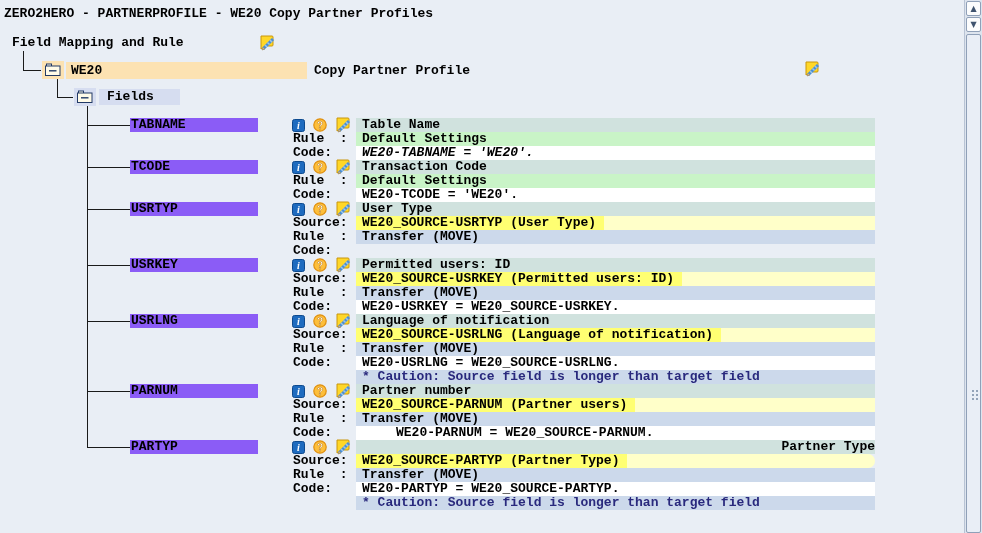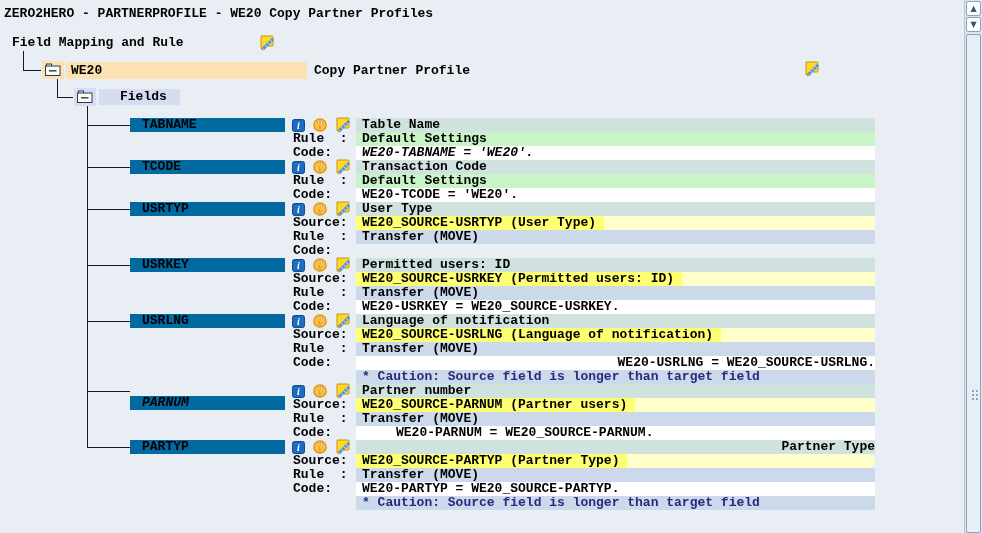--- a/index.html
+++ b/index.html
@@ -11,22 +11,22 @@
   }
   .abs{position:absolute;}
   .tline{position:absolute;background:#1a1a1a;}
   #window-title{left:4px;top:7px;white-space:pre;}
   #root-label{left:12px;top:36px;white-space:pre;}
   .node-chip{position:absolute;width:22px;height:18px;display:flex;align-items:center;justify-content:center;}
   .chip-orange{background:#fce2b2;}
   .chip-lav{background:#d6ddf0;}
   #we20-box{left:66px;top:62px;width:241px;height:17px;background:#fce2b2;padding-left:5px;box-sizing:border-box;line-height:17px;}
   #we20-desc{left:314px;top:64px;white-space:pre;}
-  #fields-box{left:99px;top:89px;width:81px;height:16px;background:#d6ddf0;padding-left:21px;box-sizing:border-box;line-height:16px;}
-  .fchip{position:absolute;left:130px;width:155px;height:14px;background:#0369a1;padding-left:12px;box-sizing:border-box;}
+  #fields-box{left:99px;top:89px;width:81px;height:16px;background:#d6ddf0;padding-left:8px;box-sizing:border-box;line-height:16px;}
+  .fchip{position:absolute;left:130px;width:128px;height:14px;background:#8b5cf6;padding-left:1px;box-sizing:border-box;}
   .lblcol{position:absolute;left:293px;height:14px;white-space:pre;}
   .iconrow{position:absolute;left:292px;height:14px;display:flex;gap:8px;align-items:center;}
   .band{position:absolute;left:356px;width:519px;height:14px;box-sizing:border-box;padding-left:6px;white-space:pre;}
   .bg-desc{background:#d0e2de;}
   .bg-green{background:#c9f4c7;}
   .bg-peri{background:#ccd9eb;}
   .bg-white{background:#ffffff;}
   .bg-pale{background:#ffffc9;padding-left:0;}
   .bg-pale .bright{display:inline-block;background:#ffff72;padding:0 8px 0 6px;height:14px;}
   .caution{color:#29297d;}
@@ -207,23 +207,23 @@
     <line x1="4" y1="14" x2="14" y2="4" stroke="#9cc4ea" stroke-width="3" stroke-dasharray="1.5 2"></line>
     <path d="M3 15 l1.2 -2.6 l1.6 1.6 z" fill="#e8c488" stroke="#8a6a30" stroke-width="0.5"></path>
   </svg>
     </div>
     <div class="band bg-desc" style="top: 314px;">Language of notification</div>
     <div class="lblcol" style="top: 328px;">Source:</div>
     <div class="band bg-pale" style="top: 328px;"><span class="bright">WE20_SOURCE-USRLNG (Language of notification)</span></div>
     <div class="lblcol" style="top: 342px;">Rule  :</div>
     <div class="band bg-peri" style="top: 342px;">Transfer (MOVE)</div>
     <div class="lblcol" style="top: 356px;">Code:</div>
-    <div class="band bg-white" style="top: 356px; text-align: right;">WE20-USRLNG = WE20_SOURCE-USRLNG.</div>
+    <div class="band bg-white" style="top: 356px;">WE20-USRLNG = WE20_SOURCE-USRLNG.</div>
     <div class="band bg-peri caution" style="top: 370px;">* Caution: Source field is longer than target field</div>
-    <div class="fchip" style="top: 396px; font-style: italic;">PARNUM</div>
+    <div class="fchip" style="top: 384px;">PARNUM</div>
     <div class="iconrow" style="top: 384px;">
       <svg width="13" height="13" viewBox="0 0 13 13">
     <rect x="0.5" y="0.5" width="12" height="12" rx="2" fill="#1e6bbf" stroke="#0d4a8f"></rect>
     <text x="6.5" y="10" text-anchor="middle" font-family="'Liberation Serif',serif" font-size="10" font-weight="bold" font-style="italic" fill="#ffffff">i</text>
   </svg>
       <svg width="14" height="14" viewBox="0 0 14 14">
     <circle cx="7" cy="7" r="6.2" fill="#fdbf3b" stroke="#df8f0f" stroke-width="1.2"></circle>
     <text x="7" y="10.5" text-anchor="middle" font-family="'Liberation Sans',sans-serif" font-size="10" font-weight="bold" fill="#ffffff" stroke="#b06a00" stroke-width="0.4">?</text>
   </svg>
       <svg width="17" height="16" viewBox="0 0 17 16">

